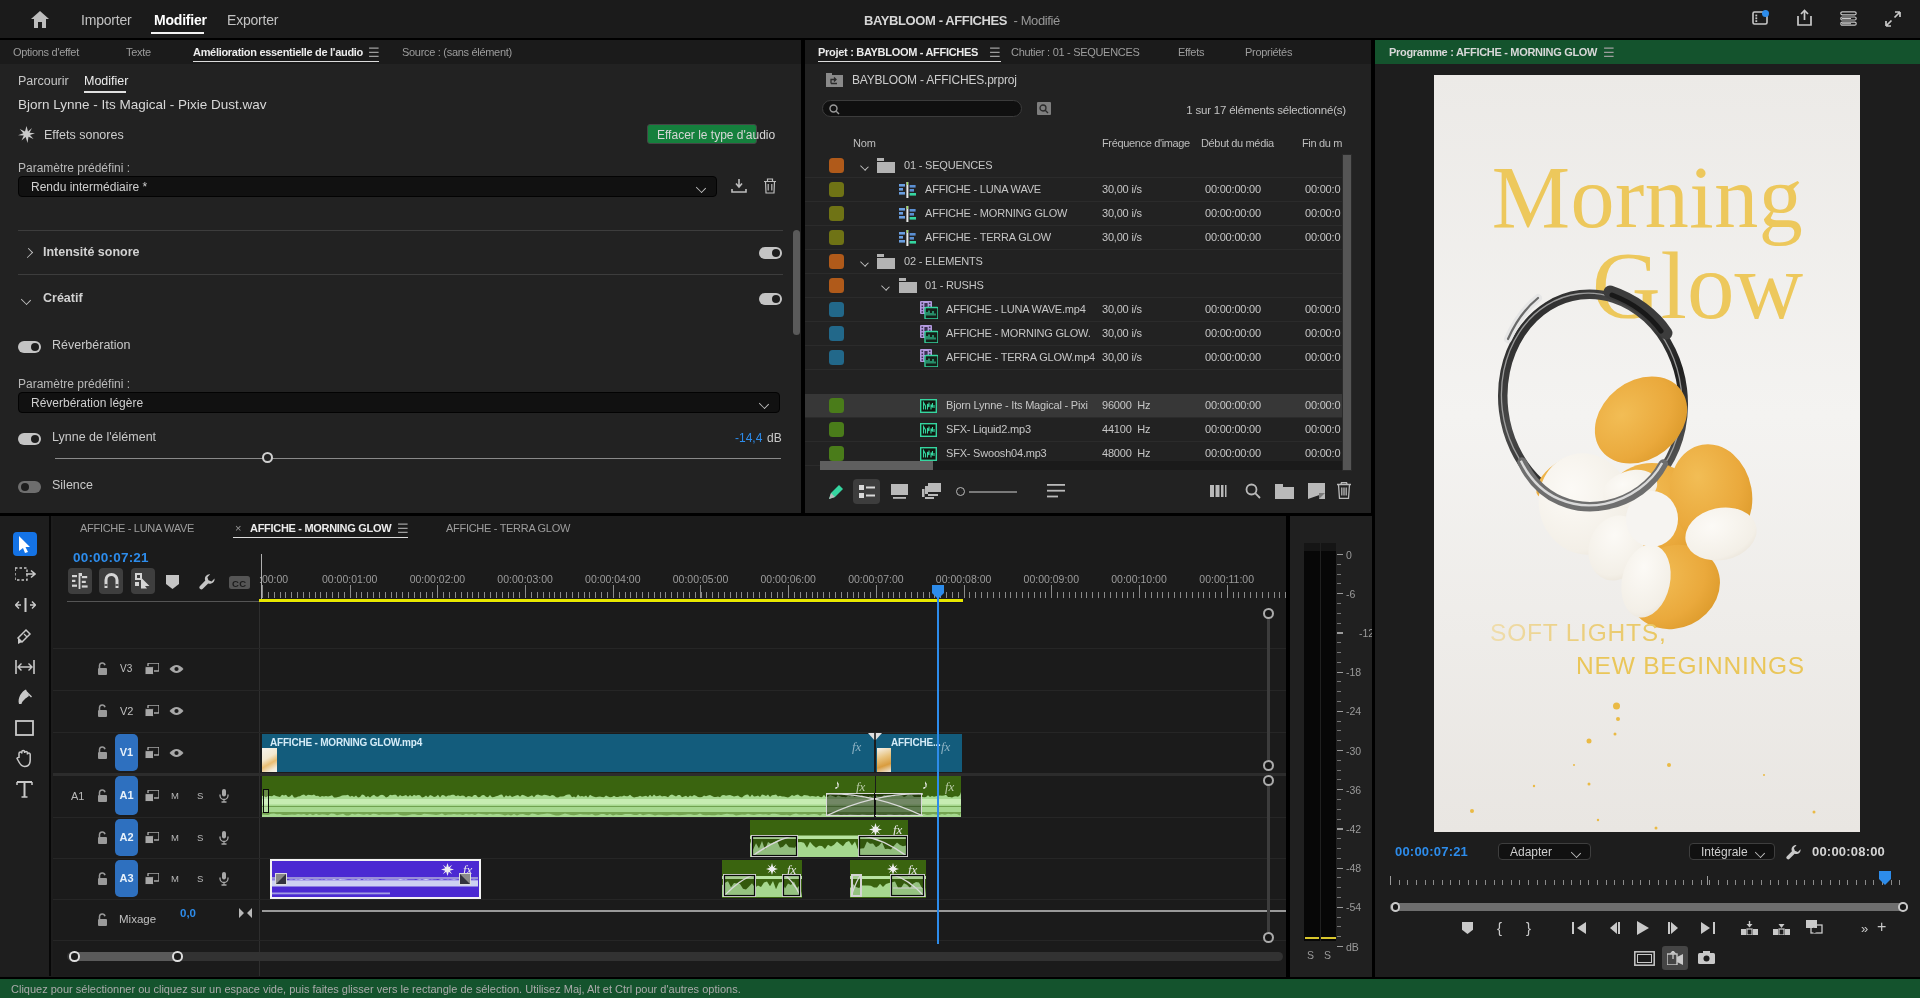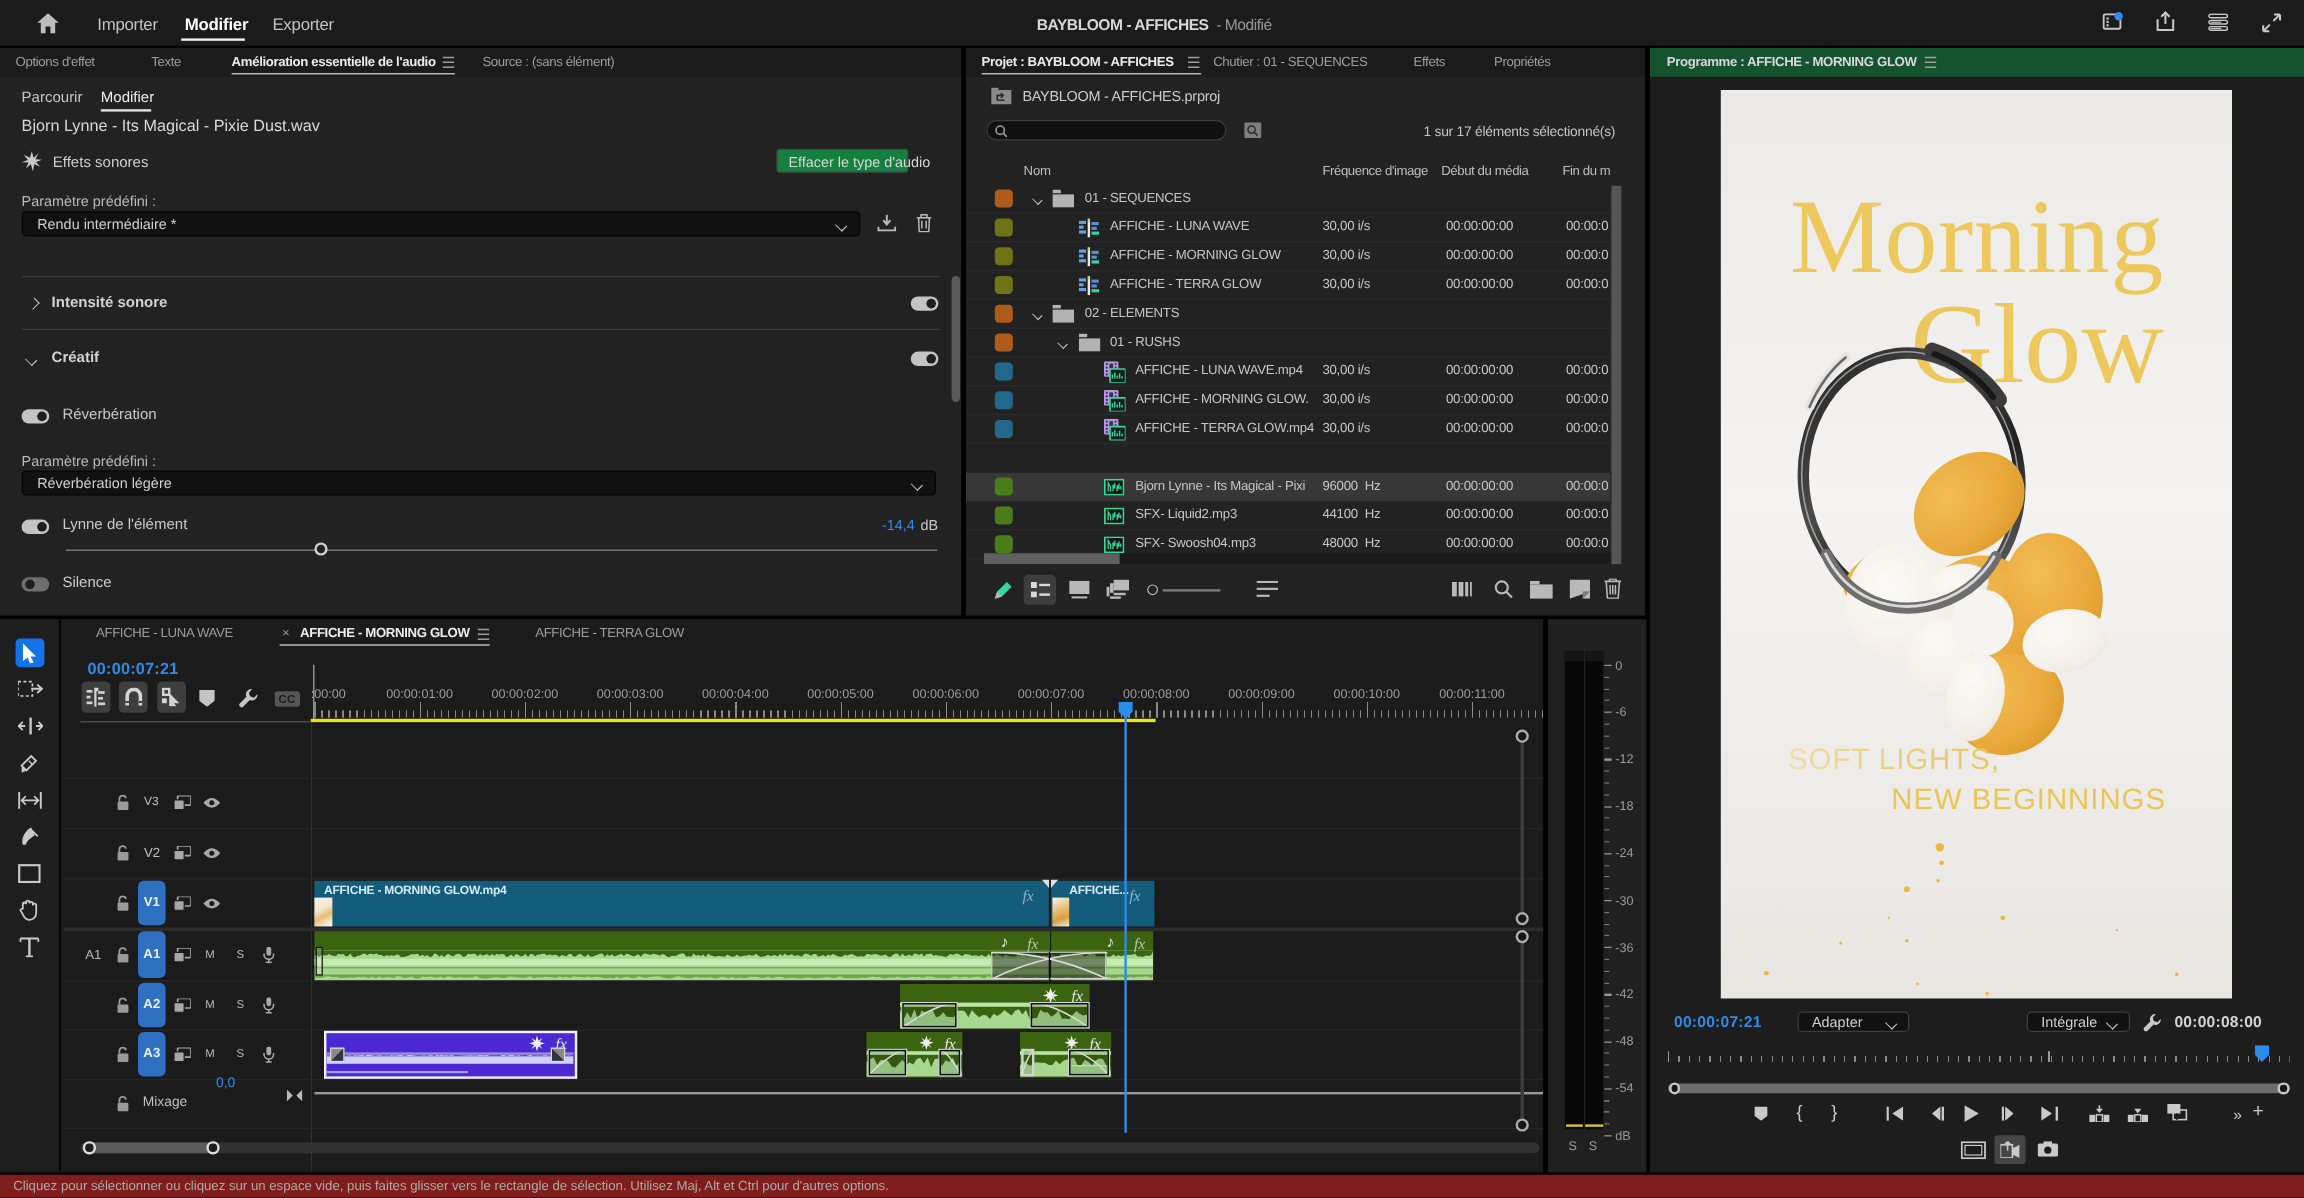--- a/index.html
+++ b/index.html
@@ -793,21 +793,21 @@
       <div class="abs txt" style="left:144px;top:333px;font-size:9.5px;color:#b9b9b9">S</div>
       <svg class="abs" style="left:166px;top:332px" width="10" height="14" viewBox="0 0 10 14">
           <rect x="3" y="0" width="4" height="7.5" rx="2" fill="#a8a8a8"></rect>
           <path d="M1 5.5 L1 6.5 A4 4 0 0 0 9 6.5 L9 5.5 M5 10.5 L5 13 M2.5 13 L7.5 13" fill="none" stroke="#a8a8a8" stroke-width="1.3"></path>
         </svg>
       <svg class="abs" style="left:44px;top:373px" width="12" height="14" viewBox="0 0 12 14">
           <path d="M2.5 6 L2.5 3.5 A2.8 2.8 0 0 1 8 3.2" fill="none" stroke="#9a9a9a" stroke-width="1.5"></path>
           <rect x="1" y="6" width="9" height="7" rx="1" fill="#9a9a9a"></rect>
         </svg>
       <div class="abs txt" style="left:66px;top:373px;font-size:11.5px;color:#c0c0c0">Mixage</div>
-      <div class="abs txt" style="left:127px;top:357px;font-size:11.5px;font-weight:normal;color:#2d8ceb">0,0</div>
+      <div class="abs txt" style="left:127px;top:367px;font-size:11.5px;font-weight:bold;color:#2d8ceb">0,0</div>
       <svg class="abs" style="left:186px;top:368px" width="13" height="10" viewBox="0 0 13 10">
           <path d="M0 0 L5 5 L0 10 Z M13 0 L8 5 L13 10 Z" fill="#b9b9b9"></path>
         </svg>
       <div class="abs" style="left:209px;top:193.5px;width:612px;height:38.5px;background:#135c7c"></div>
       <div class="abs txt" style="left:217px;top:197px;font-size:10px;letter-spacing:-0.2px;font-weight:bold;color:#d5ecf8">AFFICHE - MORNING GLOW.mp4</div>
       <div class="fx" style="left:799px;top:199px;color:#8fb3c4">fx</div>
       <div class="abs" style="left:209px;top:207.5px;width:15px;height:24.5px;background:linear-gradient(150deg,#f6f3ec 0%,#f3e8cf 40%,#e9bd72 62%,#f2ead8 85%,#f7f4ee 100%)"></div>
       <div class="abs" style="left:822.5px;top:193.5px;width:86.5px;height:38.5px;background:#135c7c"></div>
       <div class="abs txt" style="left:838px;top:197px;font-size:10px;letter-spacing:-0.2px;font-weight:bold;color:#d5ecf8">AFFICHE...</div>
       <div class="fx" style="left:888px;top:199px;color:#8fb3c4">fx</div>
@@ -945,21 +945,21 @@
     <div class="abs txt" style="left:56px;top:32.5px;font-size:10.5px;color:#9a9a9a">0</div>
     <div class="abs" style="left:47px;top:47.8px;width:3.5px;height:1px;background:#777"></div>
     <div class="abs" style="left:47px;top:57.6px;width:3.5px;height:1px;background:#777"></div>
     <div class="abs" style="left:47px;top:67.4px;width:3.5px;height:1px;background:#777"></div>
     <div class="abs" style="left:47px;top:77.2px;width:6px;height:1.2px;background:#9a9a9a"></div>
     <div class="abs txt" style="left:56px;top:71.7px;font-size:10.5px;color:#9a9a9a">-6</div>
     <div class="abs" style="left:47px;top:87.0px;width:3.5px;height:1px;background:#777"></div>
     <div class="abs" style="left:47px;top:96.8px;width:3.5px;height:1px;background:#777"></div>
     <div class="abs" style="left:47px;top:106.6px;width:3.5px;height:1px;background:#777"></div>
     <div class="abs" style="left:47px;top:116.4px;width:6px;height:1.2px;background:#9a9a9a"></div>
-    <div class="abs txt" style="left:56px;top:110.9px;font-size:10.5px;color:#9a9a9a">-12</div>
+    <div class="abs txt" style="left:69px;top:110.9px;font-size:10.5px;color:#9a9a9a">-12</div>
     <div class="abs" style="left:47px;top:126.2px;width:3.5px;height:1px;background:#777"></div>
     <div class="abs" style="left:47px;top:136.0px;width:3.5px;height:1px;background:#777"></div>
     <div class="abs" style="left:47px;top:145.8px;width:3.5px;height:1px;background:#777"></div>
     <div class="abs" style="left:47px;top:155.6px;width:6px;height:1.2px;background:#9a9a9a"></div>
     <div class="abs txt" style="left:56px;top:150.1px;font-size:10.5px;color:#9a9a9a">-18</div>
     <div class="abs" style="left:47px;top:165.4px;width:3.5px;height:1px;background:#777"></div>
     <div class="abs" style="left:47px;top:175.2px;width:3.5px;height:1px;background:#777"></div>
     <div class="abs" style="left:47px;top:185.0px;width:3.5px;height:1px;background:#777"></div>
     <div class="abs" style="left:47px;top:194.8px;width:6px;height:1.2px;background:#9a9a9a"></div>
     <div class="abs txt" style="left:56px;top:189.3px;font-size:10.5px;color:#9a9a9a">-24</div>
@@ -992,17 +992,17 @@
     <div class="abs" style="left:47px;top:410.4px;width:3.5px;height:1px;background:#777"></div>
     <div class="abs" style="left:47px;top:400.6px;width:3.5px;height:1px;background:#777"></div>
     <div class="abs" style="left:47px;top:410.4px;width:3.5px;height:1px;background:#777"></div>
     <div class="abs" style="left:47px;top:420.2px;width:3.5px;height:1px;background:#777"></div>
     <div class="abs" style="left:47px;top:430.0px;width:6px;height:1.2px;background:#9a9a9a"></div>
     <div class="abs txt" style="left:56px;top:424.5px;font-size:10.5px;color:#9a9a9a">dB</div>
     <div class="abs txt" style="left:17px;top:433px;font-size:10.5px;color:#9a9a9a">S</div>
     <div class="abs txt" style="left:34px;top:433px;font-size:10.5px;color:#9a9a9a">S</div>
   </div>
 
-  <div class="abs" style="left:0;top:979px;width:1920px;height:19px;background:#7f1d1d">
+  <div class="abs" style="left:0;top:979px;width:1920px;height:19px;background:#14532d">
     <div class="abs txt" style="left:11px;top:3.5px;font-size:11px;color:#ababab">Cliquez pour sélectionner ou cliquez sur un espace vide, puis faites glisser vers le rectangle de sélection. Utilisez Maj, Alt et Ctrl pour d'autres options.</div>
   </div>
 
 </div>
 
 </body></html>

